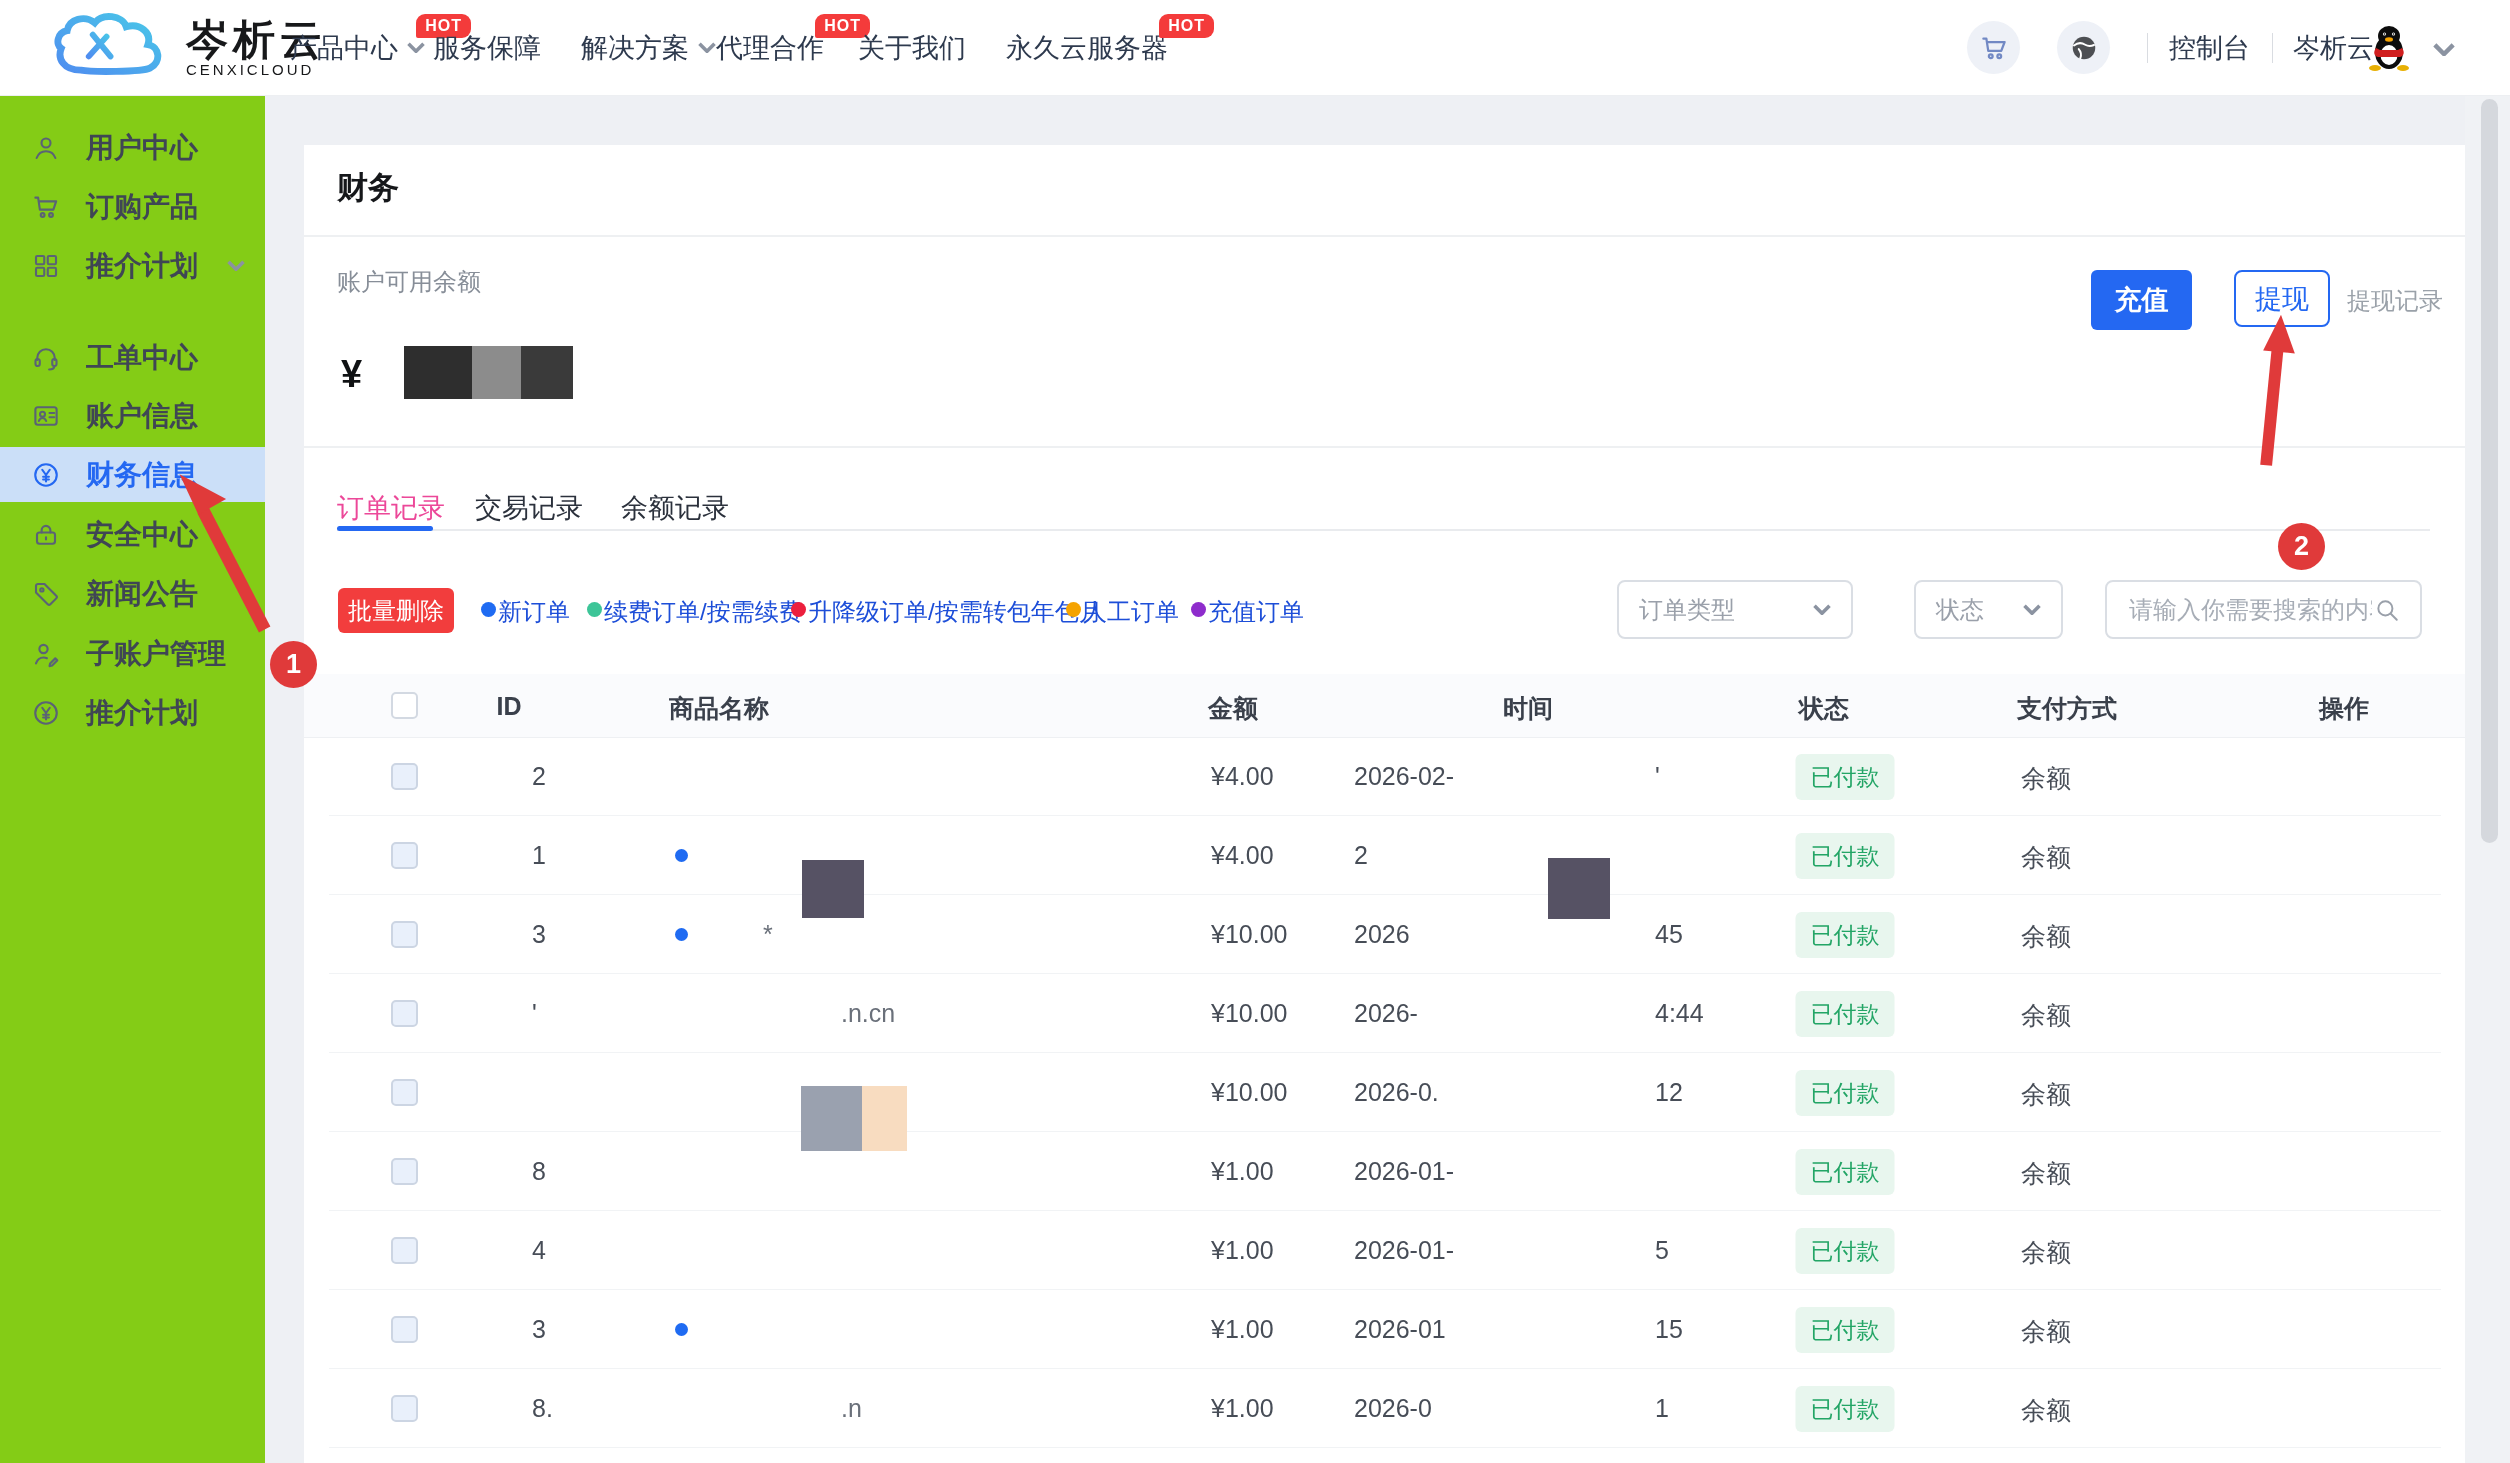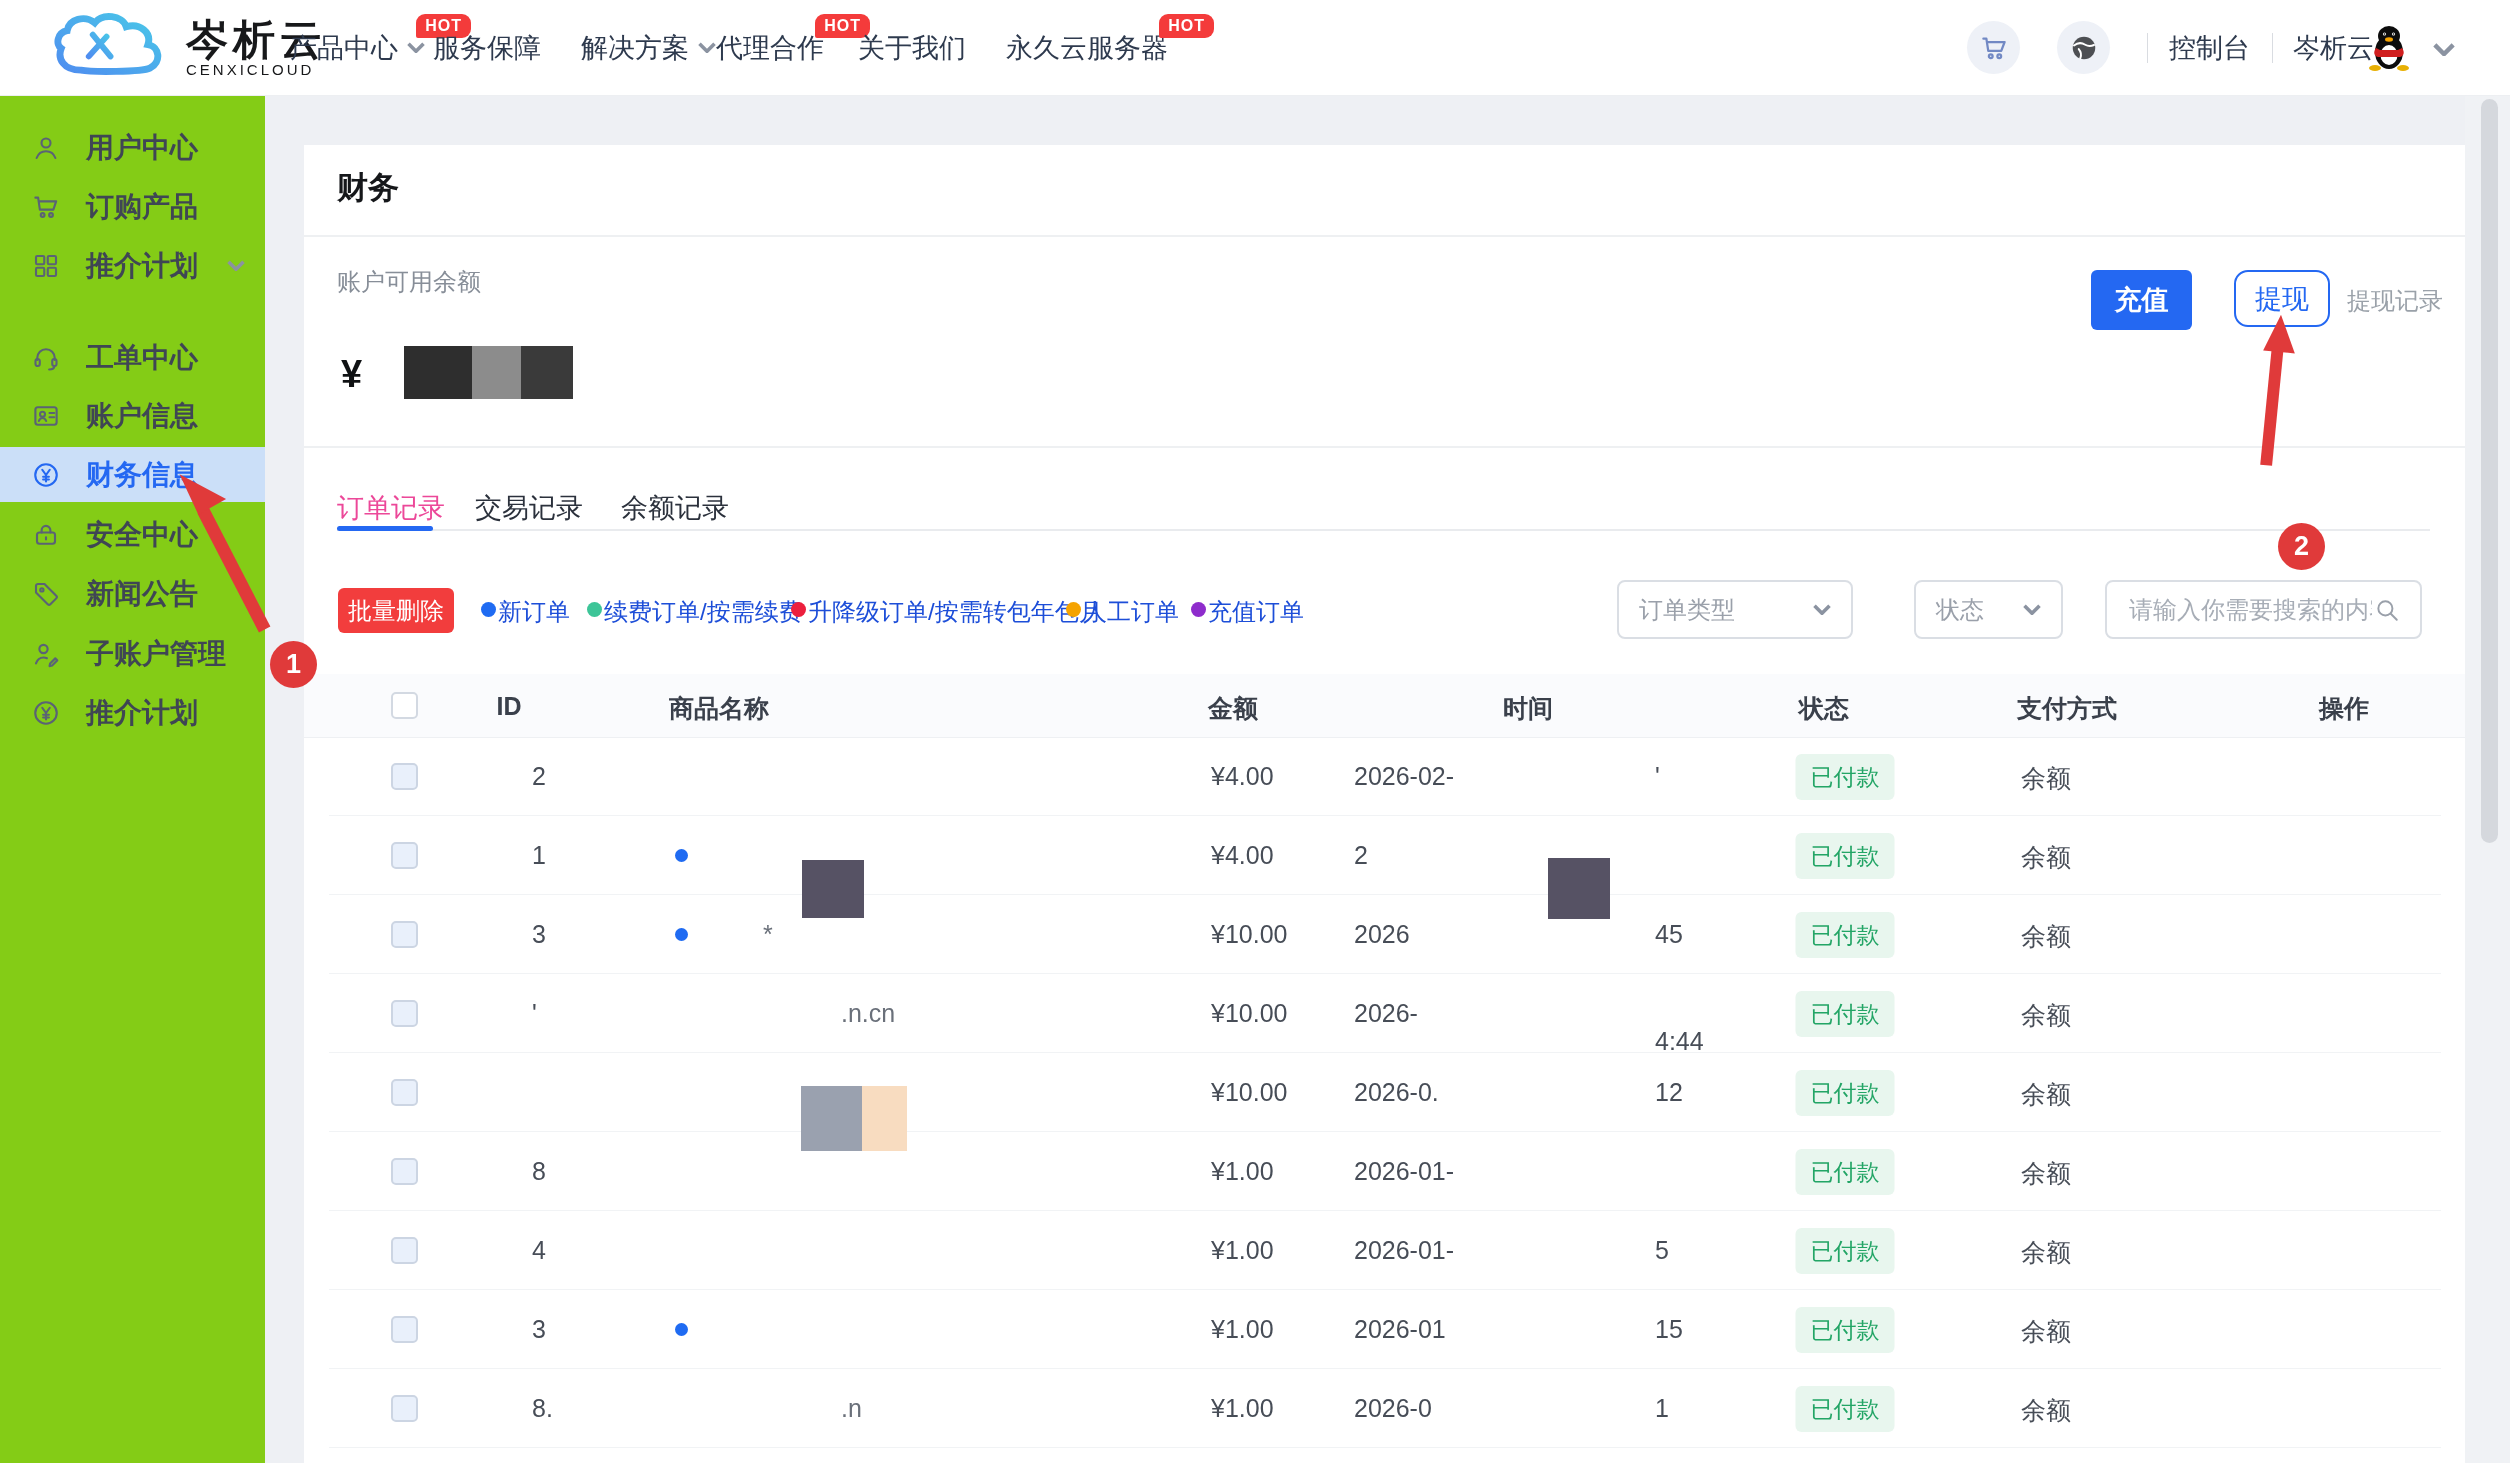--- a/index.html
+++ b/index.html
@@ -42,21 +42,21 @@
   .hdiv{position:absolute;left:0;right:0;height:2px;background:#eef0f2;}
   .page-title{position:absolute;left:33px;top:22px;font-size:31px;font-weight:bold;color:#15171a;}
   .bal-label{position:absolute;left:33px;top:121px;font-size:24px;color:#878e98;}
   .bal-yen{position:absolute;left:37px;top:208px;font-size:38px;font-weight:bold;color:#101214;}
   .bal-blob{position:absolute;left:100px;top:201px;width:169px;height:53px;display:flex;}
 
   .btn-recharge{position:absolute;left:1787px;top:125px;width:101px;height:60px;background:#2468f2;
      border-radius:6px;color:#fff;font-size:27px;font-weight:bold;display:flex;align-items:center;
      justify-content:center;cursor:pointer;}
   .btn-withdraw{position:absolute;left:1930px;top:125px;width:96px;height:57px;background:#fff;
-     border:2px solid #2468f2;border-radius:14px;color:#2468f2;font-size:27px;display:flex;
+     border:2px solid #2468f2;border-radius:8px;color:#2468f2;font-size:27px;display:flex;
      align-items:center;justify-content:center;cursor:pointer;box-sizing:border-box;}
   .lnk-records{position:absolute;left:2043px;top:140px;font-size:24px;color:#9aa1a9;cursor:pointer;}
 
   .tab{position:absolute;top:345px;font-size:27px;color:#2b313c;cursor:pointer;}
   .tab.active{color:#ec4899;font-weight:500;font-family:Liberation Mono, monospace;}
   .tab-underline{position:absolute;left:33px;top:381px;width:96px;height:5px;background:#2468f2;border-radius:3px;}
   .tab-border{position:absolute;left:33px;right:35px;top:384px;height:2px;background:#e9ebee;}
 
   .btn-del{position:absolute;left:34px;top:443px;width:116px;height:45px;background:#f23d3d;
      border-radius:6px;color:#fff;font-size:24px;display:flex;align-items:center;justify-content:center;cursor:pointer;}
@@ -397,21 +397,21 @@
           <div class="badge" style="left: 1541px; top: 17px;">已付款</div>
           <div class="cell" style="left: 1742px; top: 25px; transform: translateX(-50%);">余额</div>
           <div class="rline"></div>
         </div>
         <div class="trow" style="height: 79px;">
           <div class="cb tint" style="left: 87px; top: 26px;"></div>
           <div class="cell" style="left: 228px; top: 25px;">'</div>
           <div class="cell" style="left: 537px; top: 25px; color: rgb(106, 112, 122);">.n.cn</div>
           <div class="cell" style="left: 907px; top: 25px;">¥10.00</div>
           <div class="cell" style="left: 1050px; top: 25px;">2026-</div>
-          <div class="cell" style="left: 1351px; top: 25px; margin-top: 28px;">4:44</div>
+          <div class="cell" style="left: 1351px; top: 25px;">4:44</div>
           <div class="badge" style="left: 1541px; top: 17px;">已付款</div>
           <div class="cell" style="left: 1742px; top: 25px; transform: translateX(-50%);">余额</div>
           <div class="rline"></div>
         </div>
         <div class="trow" style="height: 79px;">
           <div class="cb tint" style="left: 87px; top: 26px;"></div>
           <div class="cell" style="left: 228px; top: 25px;"></div>
           <div class="cell" style="left: 907px; top: 25px;">¥10.00</div>
           <div class="cell" style="left: 1050px; top: 25px;">2026-0.</div>
           <div class="cell" style="left: 1351px; top: 25px;">12</div>

